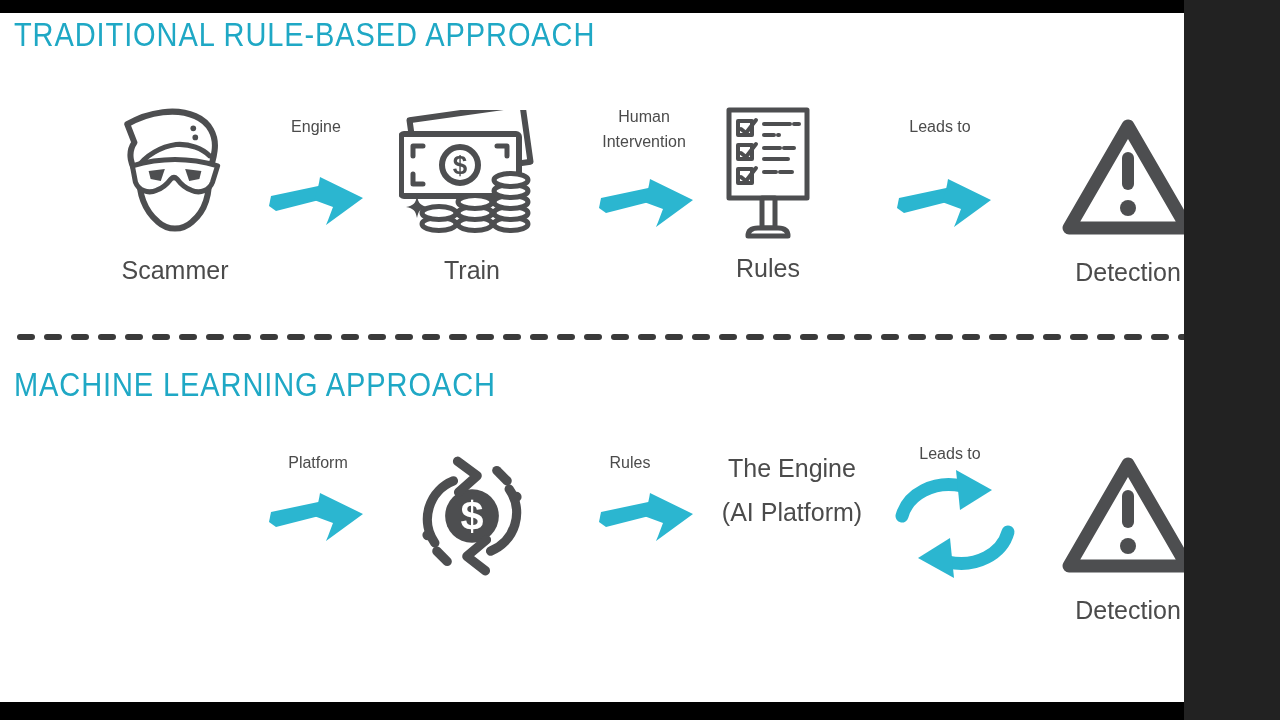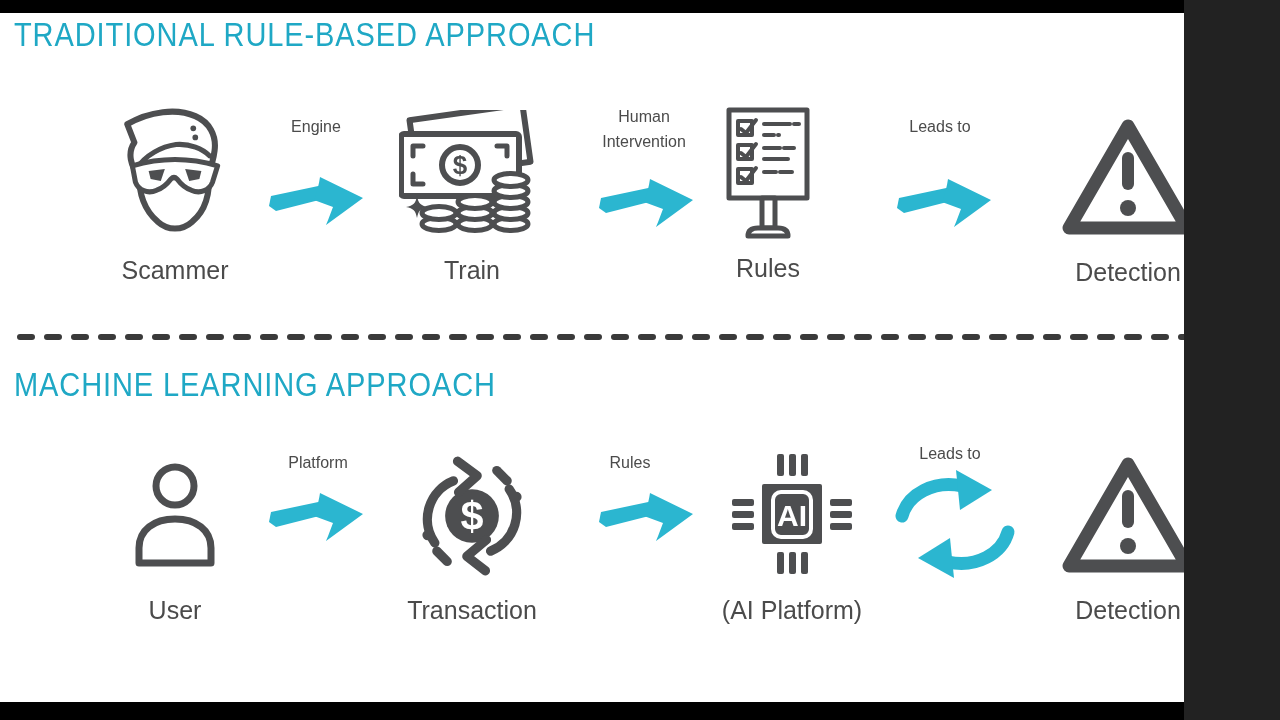--- a/index.html
+++ b/index.html
@@ -154,29 +154,20 @@
     </div>
     <div class="nlabel">Detection</div>
   </div>
 
   <svg class="divider" width="1252" height="8">
     <line class="dv" x1="6" y1="4" x2="1246" y2="4" stroke-width="6" stroke-linecap="round" stroke-dasharray="12 15"></line>
   </svg>
 
   <div class="title" style="left:14px;top:366px">MACHINE LEARNING APPROACH</div>
 
-  <div class="node" style="left:75px;top:446px;width:200px">
-    <div class="iconbox">
-      <svg width="100" height="114" viewBox="0 0 100 112">
-        <circle class="st sw7" cx="50" cy="26" r="19"></circle>
-        <path class="st sw7" d="M14,103 V88 C14,70 29,59 50,59 C71,59 86,70 86,88 V103 Z"></path>
-      </svg>
-    </div>
-    <div class="nlabel">User</div>
-  </div>
 
   <div class="clabel" style="left:256px;top:450px;width:124px">Platform</div>
   <svg class="arrow" style="left:266px;top:486px" width="100" height="62" viewBox="0 0 100 62">
     <polygon class="cy" points="3,36 5,26 57,15 61,28 10,41"></polygon>
     <path class="cy" d="M54,7 L97,28 L60,55 C63,48 65,42 67,37 L48,30 C51,22 53,14 54,7 Z"></path>
   </svg>
 
   <div class="node" style="left:372px;top:446px;width:200px">
     <div class="iconbox">
       <svg width="124" height="124" viewBox="0 0 120 120">
@@ -187,51 +178,30 @@
           <path d="M46,7 L65,21 L47,37"></path>
           <path d="M84,16 L94,26"></path>
           <path d="M103,41 L103.5,41.5"></path>
           <path d="M96,34 A40,40 0 0 1 78,94"></path>
           <path d="M74,83 L55,99 L73,113"></path>
           <path d="M36,104 L26,94"></path>
           <path d="M17,79 L16.5,78.5"></path>
         </g>
       </svg>
     </div>
-    <div class="nlabel">Transaction</div>
   </div>
 
   <div class="clabel" style="left:570px;top:450px;width:120px">Rules</div>
   <svg class="arrow" style="left:596px;top:486px" width="100" height="62" viewBox="0 0 100 62">
     <polygon class="cy" points="3,36 5,26 57,15 61,28 10,41"></polygon>
     <path class="cy" d="M54,7 L97,28 L60,55 C63,48 65,42 67,37 L48,30 C51,22 53,14 54,7 Z"></path>
   </svg>
 
   <div class="node" style="left:692px;top:444px;width:200px">
-    <div class="iconbox">
-      <svg width="140" height="140" viewBox="0 0 140 140">
-        <g class="fl">
-          <rect x="55" y="10" width="7" height="22" rx="2"></rect>
-          <rect x="67" y="10" width="7" height="22" rx="2"></rect>
-          <rect x="79" y="10" width="7" height="22" rx="2"></rect>
-          <rect x="55" y="108" width="7" height="22" rx="2"></rect>
-          <rect x="67" y="108" width="7" height="22" rx="2"></rect>
-          <rect x="79" y="108" width="7" height="22" rx="2"></rect>
-          <rect x="10" y="55" width="22" height="7" rx="2"></rect>
-          <rect x="10" y="67" width="22" height="7" rx="2"></rect>
-          <rect x="10" y="79" width="22" height="7" rx="2"></rect>
-          <rect x="108" y="55" width="22" height="7" rx="2"></rect>
-          <rect x="108" y="67" width="22" height="7" rx="2"></rect>
-          <rect x="108" y="79" width="22" height="7" rx="2"></rect>
-          <rect x="40" y="40" width="60" height="60" rx="2"></rect>
-        </g>
-        <rect x="51" y="48" width="38" height="45" rx="8" fill="none" stroke="#ffffff" stroke-width="4"></rect>
-        <text class="svgtxt" x="70" y="82" font-size="30" text-anchor="middle" fill="#ffffff">AI</text>
-      </svg>
-    </div>
+    <div class="nlabel">The Engine</div>
     <div class="nlabel" style="margin-top:8px">(AI Platform)</div>
   </div>
 
   <div class="clabel" style="left:890px;top:441px;width:120px">Leads to</div>
   <svg class="arrow" style="left:892px;top:466px" width="126" height="118" viewBox="0 0 126 118">
     <path class="cyst" d="M10,50 C16,28 42,14 70,20"></path>
     <polygon class="cy" points="64,4 100,24 68,44"></polygon>
     <path class="cyst" d="M116,66 C110,88 84,102 56,96"></path>
     <polygon class="cy" points="62,112 26,92 58,72"></polygon>
   </svg>

